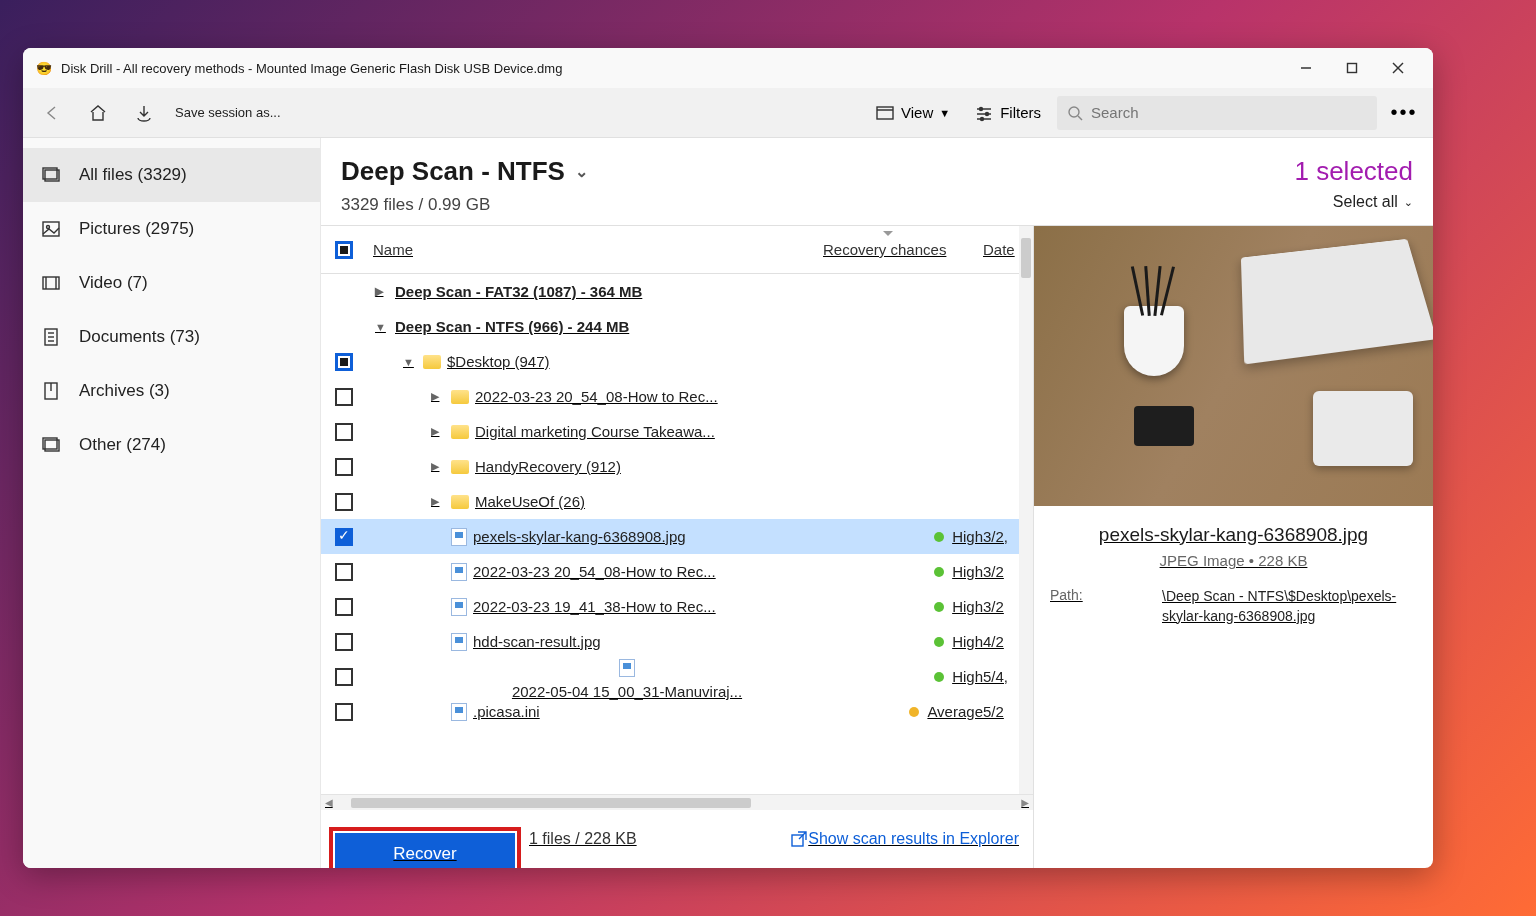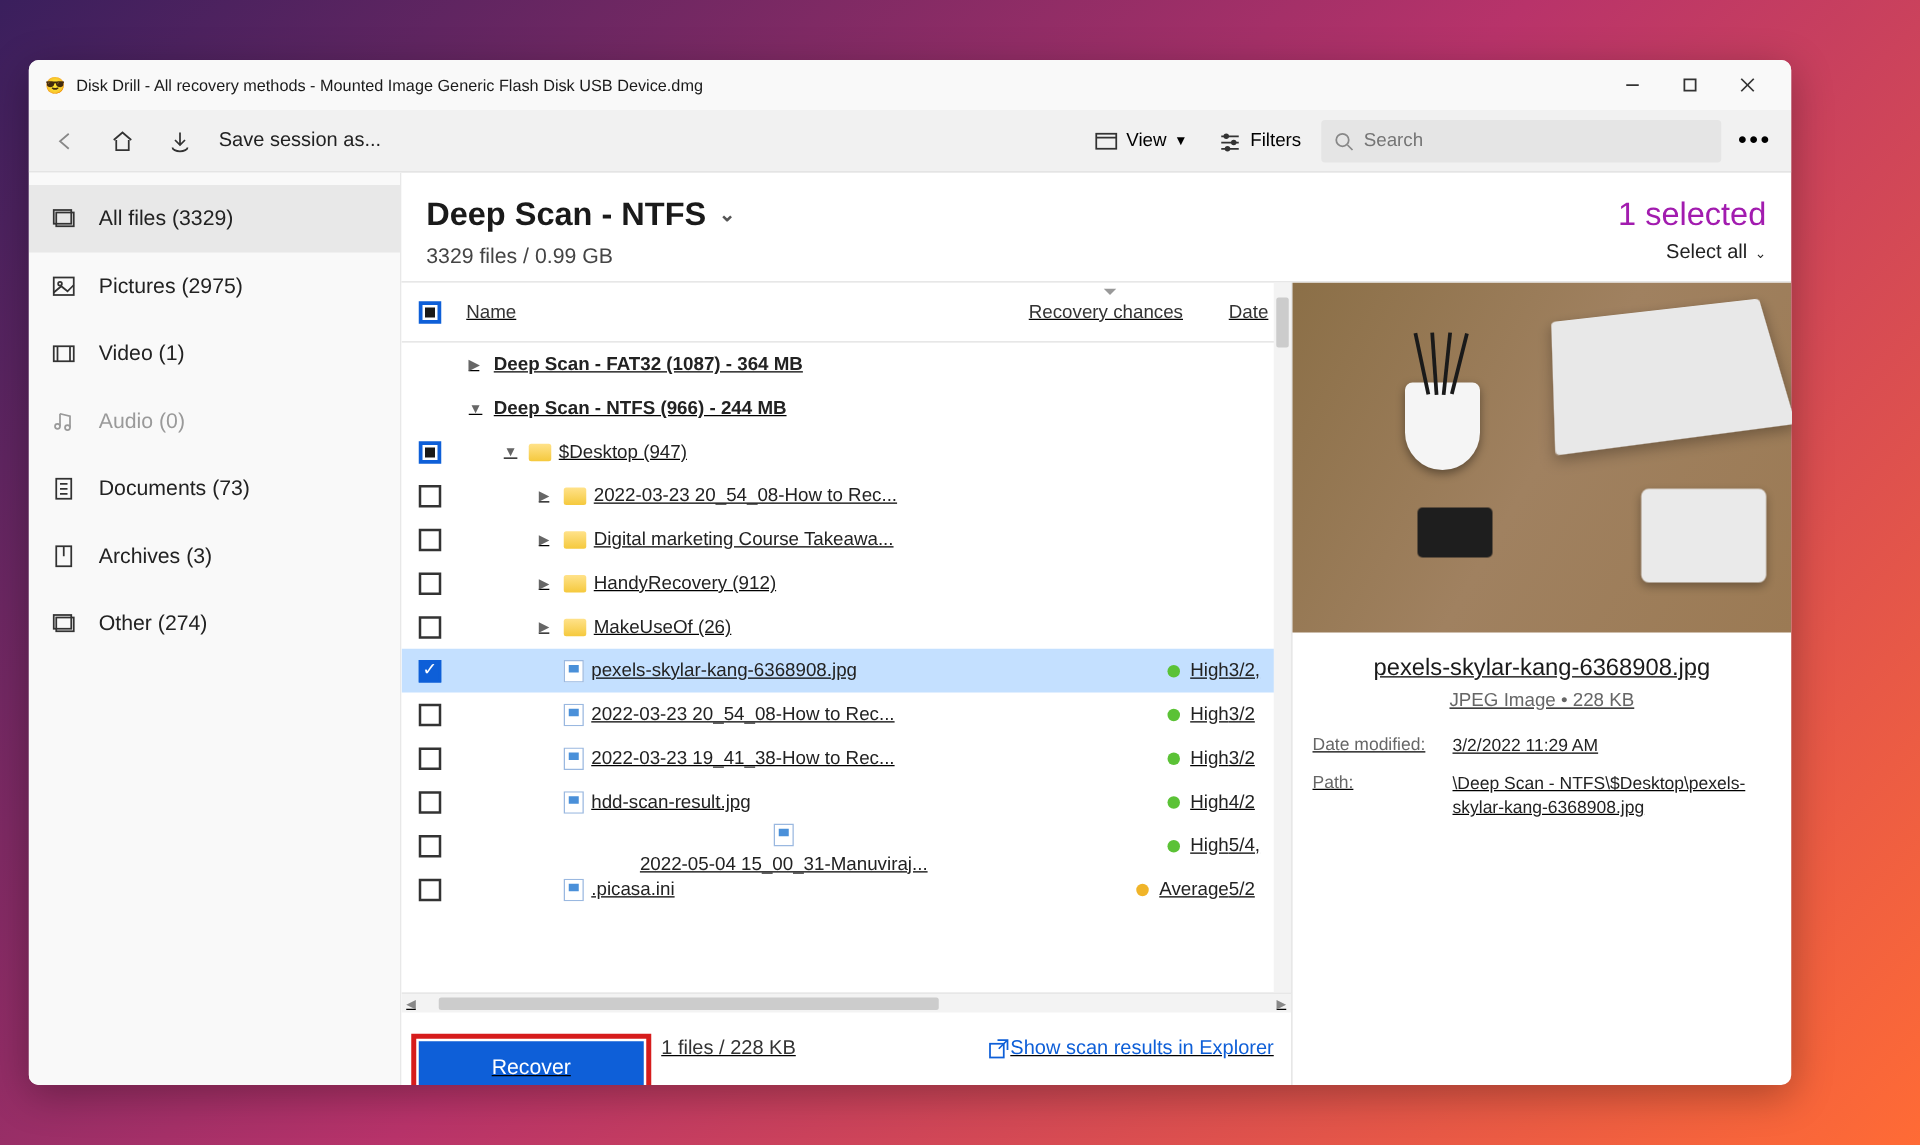--- a/index.html
+++ b/index.html
@@ -6,21 +6,21 @@
 body{background:linear-gradient(135deg,#3a1f5d 0%,#b8336a 50%,#ff6b35 100%);width:1536px;height:916px;display:flex;align-items:center;justify-content:center;}
 .window{width:1410px;height:820px;background:#fff;border-radius:8px;box-shadow:0 8px 32px rgba(0,0,0,.3);overflow:hidden;display:flex;flex-direction:column;margin-left:-80px;}
 .titlebar{height:40px;display:flex;align-items:center;padding:0 12px;background:#f9f9f9;}
 .titlebar .icon{width:18px;height:18px;margin-right:8px;display:inline-flex;align-items:center;justify-content:center;font-size:13px;}
 .titlebar .title{font-size:13px;color:#1a1a1a;flex:1;}
 .win-controls{display:flex;gap:0;}
 .win-btn{width:46px;height:40px;display:flex;align-items:center;justify-content:center;cursor:pointer;}
 .win-btn svg{width:12px;height:12px;}
 .toolbar{height:50px;background:#f1f1f1;border-bottom:1px solid #e0e0e0;display:flex;align-items:center;padding:0 10px;gap:8px;}
 .tb-btn{width:38px;height:38px;display:flex;align-items:center;justify-content:center;cursor:pointer;border-radius:4px;}
-.tb-label{font-size:16px;color:#222;padding-left:4px;}
+.tb-label{font-size:13px;color:#222;padding-left:4px;}
 .tb-spacer{flex:1;}
 .tb-view{display:flex;align-items:center;gap:6px;padding:0 8px;cursor:pointer;font-size:15px;}
 .search-box{width:320px;height:34px;background:#e5e5e5;border-radius:3px;display:flex;align-items:center;padding:0 10px;gap:8px;}
 .search-box input{border:none;background:transparent;outline:none;font-size:15px;flex:1;color:#555;}
 .tb-more{width:38px;display:flex;align-items:center;justify-content:center;cursor:pointer;font-size:20px;letter-spacing:2px;}
 .content{flex:1;display:flex;overflow:hidden;}
 .sidebar{width:298px;background:#f9f9f9;border-right:1px solid #e8e8e8;padding-top:10px;}
 .sb-item{height:54px;display:flex;align-items:center;padding:0 18px;gap:18px;cursor:pointer;font-size:17px;color:#222;}
 .sb-item.active{background:#e8e8e8;}
 .sb-item.disabled{color:#9a9a9a;}
@@ -189,32 +189,21 @@
           <span>Pictures (2975)</span>
         </div>
       <div class="sb-item">
           <span class="sb-icon">
             <svg width="20" height="18" viewBox="0 0 20 18">
               <rect x="2" y="3" width="16" height="12"></rect>
               <line x1="5" y1="3" x2="5" y2="15"></line>
               <line x1="15" y1="3" x2="15" y2="15"></line>
             </svg>
           </span>
-          <span>Video (1)</span>
-        </div>
-      <div class="sb-item disabled">
-          <span class="sb-icon">
-            <svg width="20" height="18" viewBox="0 0 20 18" style="stroke:#9a9a9a">
-              <path d="M7 3 V13"></path>
-              <circle cx="5" cy="13" r="2"></circle>
-              <path d="M7 3 L15 5 V14"></path>
-              <circle cx="13" cy="14" r="2"></circle>
-            </svg>
-          </span>
-          <span>Audio (0)</span>
+          <span>Video (7)</span>
         </div>
       <div class="sb-item">
           <span class="sb-icon">
             <svg width="20" height="20" viewBox="0 0 20 20">
               <rect x="4" y="2" width="12" height="16"></rect>
               <line x1="7" y1="6" x2="13" y2="6"></line>
               <line x1="7" y1="10" x2="13" y2="10"></line>
               <line x1="7" y1="14" x2="13" y2="14"></line>
             </svg>
           </span>
@@ -487,24 +476,20 @@
                 <span></span>
                 <span></span>
               </div>
               <div class="tape"></div>
           </div>
           <div class="pv-body">
             <div class="pv-fname">pexels-skylar-kang-6368908.jpg</div>
             <div class="pv-ftype">JPEG Image • 228 KB</div>
             <div class="pv-meta">
               <div class="pv-meta-row">
-                  <span class="pv-meta-label">Date modified:</span>
-                  <span class="pv-meta-val">3/2/2022 11:29 AM</span>
-                </div>
-              <div class="pv-meta-row">
                   <span class="pv-meta-label">Path:</span>
                   <span class="pv-meta-val">\Deep Scan - NTFS\$Desktop\pexels-skylar-kang-6368908.jpg</span>
                 </div>
             </div>
           </div>
         </div>
       </div>
     </div>
   </div>
 </div>

